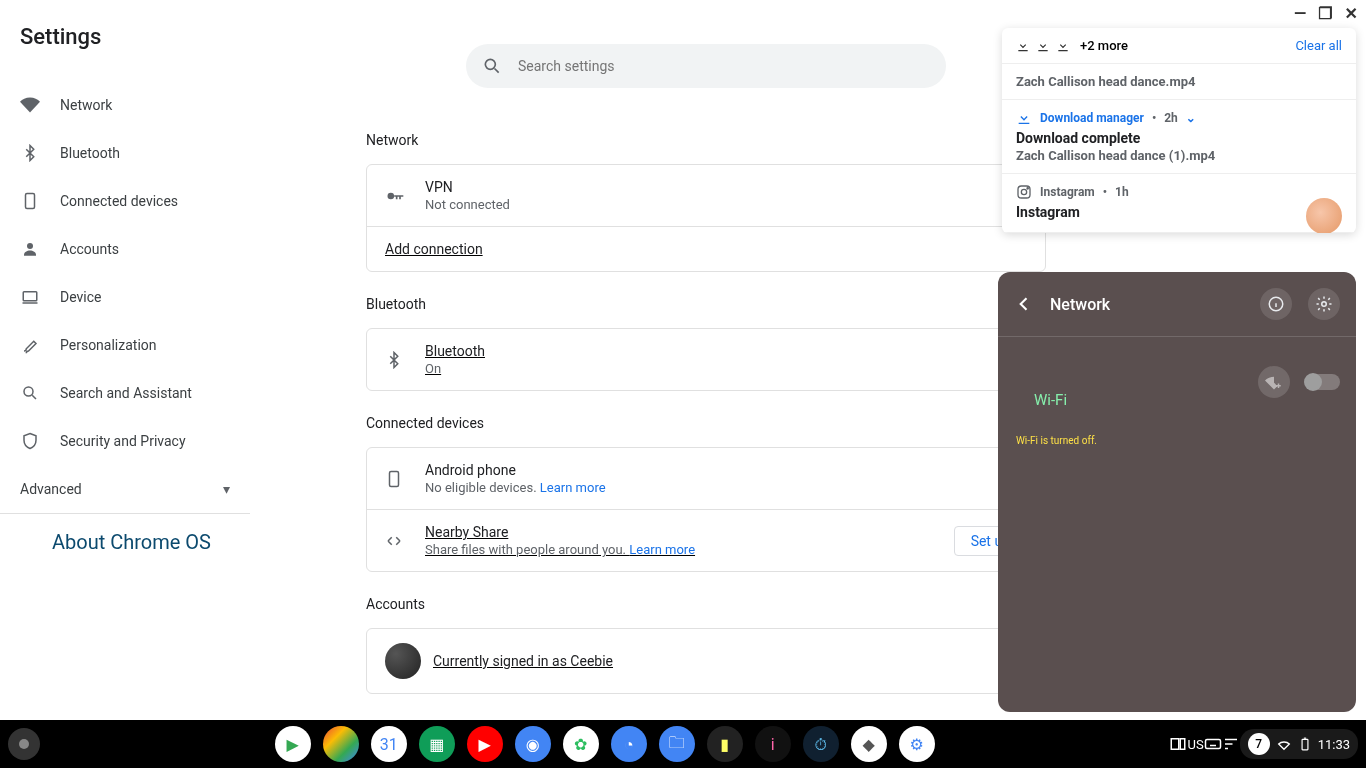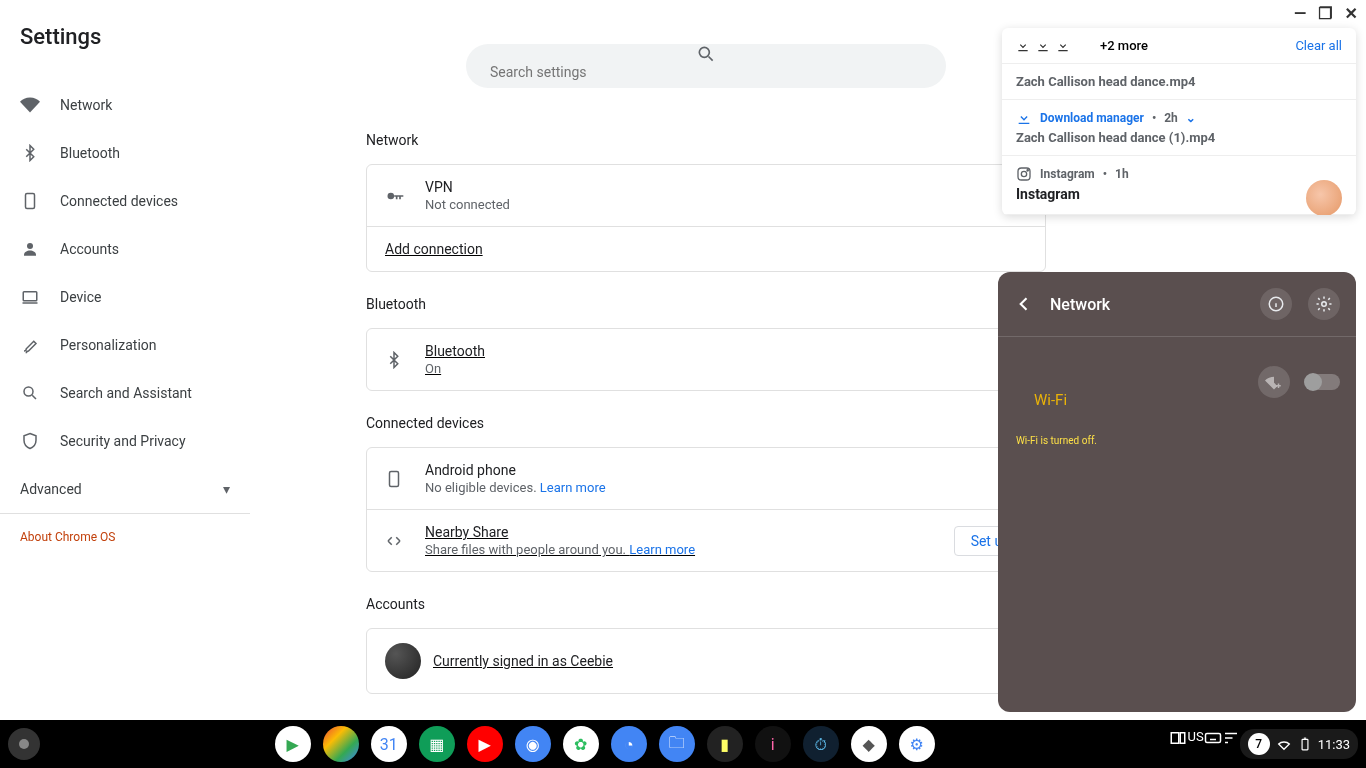--- a/index.html
+++ b/index.html
@@ -9,76 +9,76 @@
 .window-controls { position: absolute; top: 4px; right: 8px; display: flex; gap: 12px; z-index: 100; }
 .window-controls span { font-size: 16px; color: #333; cursor: pointer; font-weight: bold; }
 
 
 .sidebar { position: absolute; left: 0; top: 0; width: 250px; background: #fff; padding: 24px 0 0 20px; }
 .sidebar-title { font-size: 22px; font-weight: 500; color: #202124; margin-bottom: 32px; }
 .sidebar-item { display: flex; align-items: center; gap: 20px; padding: 14px 0; cursor: pointer; color: #3c4043; font-size: 14px; }
 .sidebar-item .icon { width: 20px; height: 20px; display: inline-flex; align-items: center; justify-content: center; color: #5f6368; }
 .sidebar-advanced { display: flex; align-items: flex-end; justify-content: space-between; padding: 16px 20px 16px 0; color: #3c4043; font-size: 14px; cursor: pointer; }
 .sidebar-divider { border-top: 1px solid #e0e0e0; margin: 0 0 0 -20px; width: 250px; }
-.sidebar-about { padding: 16px 0; color: #c2410c; font-size: 12px; cursor: pointer; }
+.sidebar-about { padding: 16px 0; color: #0c4a6e; font-size: 20px; cursor: pointer; margin-left: 32px; }
 
 
 .main { position: absolute; left: 366px; top: 44px; width: 680px; }
-.search-bar { width: 480px; height: 44px; background: #f1f3f4; border-radius: 22px; display: flex; align-items: center; padding: 0 16px; margin: 0 auto 40px; position: absolute; left: 100px; top: 0; flex-direction: column; }
+.search-bar { width: 480px; height: 44px; background: #f1f3f4; border-radius: 22px; display: flex; align-items: center; padding: 0 16px; margin: 0 auto 40px; position: absolute; left: 100px; top: 0; }
 .search-bar input { border: none; background: transparent; outline: none; font-size: 14px; margin-left: 16px; width: 100%; color: #5f6368; }
 
 .content { position: absolute; top: 76px; left: 0; width: 680px; }
 .section-title { font-size: 14px; color: #202124; margin: 12px 0 16px 0; }
 .card { border: 1px solid #e0e0e0; border-radius: 6px; background: #fff; margin-bottom: 24px; }
 .card-row { display: flex; align-items: center; padding: 14px 18px; border-bottom: 1px solid #e0e0e0; }
 .card-row:last-child { border-bottom: none; text-decoration: underline; }
 .row-icon { width: 20px; margin-right: 20px; color: #5f6368; display: inline-flex; }
 .row-text .primary { font-size: 14px; color: #202124; }
 .row-text .secondary { font-size: 13px; color: #5f6368; margin-top: 2px; }
 .row-text .secondary a { color: #1a73e8; text-decoration: none; }
 .row-action { margin-left: auto; }
 .btn-outline { border: 1px solid #dadce0; background: #fff; color: #1a73e8; padding: 6px 16px; border-radius: 4px; font-size: 14px; cursor: pointer; }
 .chevron { color: #5f6368; }
 
 .avatar-small { width: 36px; height: 36px; border-radius: 50%; background: radial-gradient(circle at 30% 30%, #555, #222); margin-right: 12px; }
 
 
 .notif-panel { position: absolute; top: 28px; right: 10px; width: 354px; background: #fff; border-radius: 6px; box-shadow: 0 2px 10px rgba(0,0,0,0.15); z-index: 50; overflow: hidden; }
-.notif-header { display: flex; align-items: center; padding: 10px 14px; border-bottom: 1px solid #eee; font-size: 13px; gap: 20px; }
+.notif-header { display: flex; align-items: center; padding: 10px 14px; border-bottom: 1px solid #eee; font-size: 13px; }
 .notif-header .dl-icons { display: flex; gap: 6px; color: #333; }
 .notif-header .more { margin-left: 10px; font-weight: 500; }
 .notif-header .clear { margin-left: auto; color: #1a73e8; cursor: pointer; }
 .notif-item { padding: 10px 14px; border-bottom: 1px solid #eee; font-size: 13px; color: #3c4043; position: relative; font-weight: bold; }
 .notif-source { display: flex; align-items: center; gap: 8px; color: #5f6368; margin-bottom: 4px; font-size: 12px; }
 .notif-source .src-icon { width: 16px; height: 16px; }
 .notif-source .link { color: #1a73e8; }
 .notif-title-text { font-size: 14px; color: #202124; margin-bottom: 2px; }
 .notif-sub { font-size: 13px; color: #5f6368; }
 .notif-avatar { position: absolute; right: 14px; top: 24px; width: 36px; height: 36px; border-radius: 50%; background: radial-gradient(circle at 40% 40%, #f7c6aa, #e59866); }
 
 
 .qs-panel { position: absolute; right: 10px; top: 272px; width: 358px; height: 440px; background: #5a4f4f; border-radius: 12px; color: #e8eaed; z-index: 60; padding: 0; }
 .qs-header { display: flex; align-items: center; padding: 16px 16px; gap: 16px; }
 .qs-header .title { font-size: 16px; font-weight: 500; flex: 1; color: #fff; }
 .qs-header .hicon { width: 32px; height: 32px; border-radius: 50%; background: rgba(255,255,255,0.12); display: inline-flex; align-items: center; justify-content: center; color: #e8eaed; cursor: pointer; }
 .qs-divider { border-top: 1px solid rgba(255,255,255,0.15); }
 .qs-wifi-row { display: flex; align-items: center; padding: 18px 16px; gap: 16px; }
-.qs-wifi-row .wlabel { font-size: 15px; color: #eab308; flex: 1; margin-left: 20px; margin-top: 36px; }
+.qs-wifi-row .wlabel { font-size: 15px; color: #86efac; flex: 1; margin-left: 20px; margin-top: 36px; }
 .qs-wifi-row .disabled-icon { width: 32px; height: 32px; border-radius: 50%; background: rgba(255,255,255,0.15); display: inline-flex; align-items: center; justify-content: center; color: rgba(255,255,255,0.5); }
 .toggle { width: 34px; height: 16px; background: rgba(255,255,255,0.25); border-radius: 8px; position: relative; cursor: pointer; }
 .toggle::after { content: ''; position: absolute; width: 18px; height: 18px; background: #9e9e9e; border-radius: 50%; top: -1px; left: -2px; }
 .qs-msg { padding: 8px 18px; font-size: 10px; color: #fde047; }
 
 
 .shelf { position: absolute; bottom: 0; left: 0; width: 1366px; height: 48px; background: #000; display: flex; align-items: center; padding: 0 8px; }
 .launcher { width: 32px; height: 32px; border-radius: 50%; background: #333; display: inline-flex; align-items: center; justify-content: center; cursor: pointer; }
 .launcher::after { content: ''; width: 10px; height: 10px; border-radius: 50%; background: #888; }
 .shelf-apps { display: flex; gap: 12px; margin: 0 auto; }
 .app-icon { width: 36px; height: 36px; border-radius: 50%; cursor: pointer; display: inline-flex; align-items: center; justify-content: center; font-size: 16px; color: #fff; }
-.tray { display: flex; align-items: flex-start; color: #fff; font-size: 13px; }
+.tray { display: flex; align-items: center; color: #fff; font-size: 13px; }
 .tray .pill { background: rgba(255,255,255,0.1); border-radius: 14px; padding: 4px 8px; display: inline-flex; align-items: center; gap: 6px; }
 .tray .count-badge { width: 22px; height: 22px; border-radius: 50%; background: #fff; color: #000; display: inline-flex; align-items: center; justify-content: center; font-size: 12px; font-weight: 500; }
 
 svg { display: block; }
 </style>
 </head>
 <body>
 
 <div class="window-controls">
   <span>—</span>
@@ -277,20 +277,21 @@
       <span class="src-icon">
           <svg width="16" height="16" viewBox="0 0 24 24" fill="#1a73e8">
             <path d="M12 3v10l-4-4-1.4 1.4L12 16l5.4-5.6L16 9l-4 4V3zM4 19h16v2H4z"></path>
           </svg>
         </span>
       <span class="link">Download manager</span>
       <span>•</span>
       <span>2h</span>
       <span style="color:#1a73e8">⌄</span>
     </div>
+    <div class="notif-title-text">Download complete</div>
     <div class="notif-sub">Zach Callison head dance (1).mp4</div>
   </div>
   <div class="notif-item">
     <div class="notif-source">
       <span class="src-icon">
           <svg width="16" height="16" viewBox="0 0 24 24" fill="none" stroke="#5f6368" stroke-width="2">
             <rect x="3" y="3" width="18" height="18" rx="5"></rect>
             <circle cx="12" cy="12" r="4"></circle>
             <circle cx="17.5" cy="6.5" r="1" fill="#5f6368"></circle>
           </svg>

